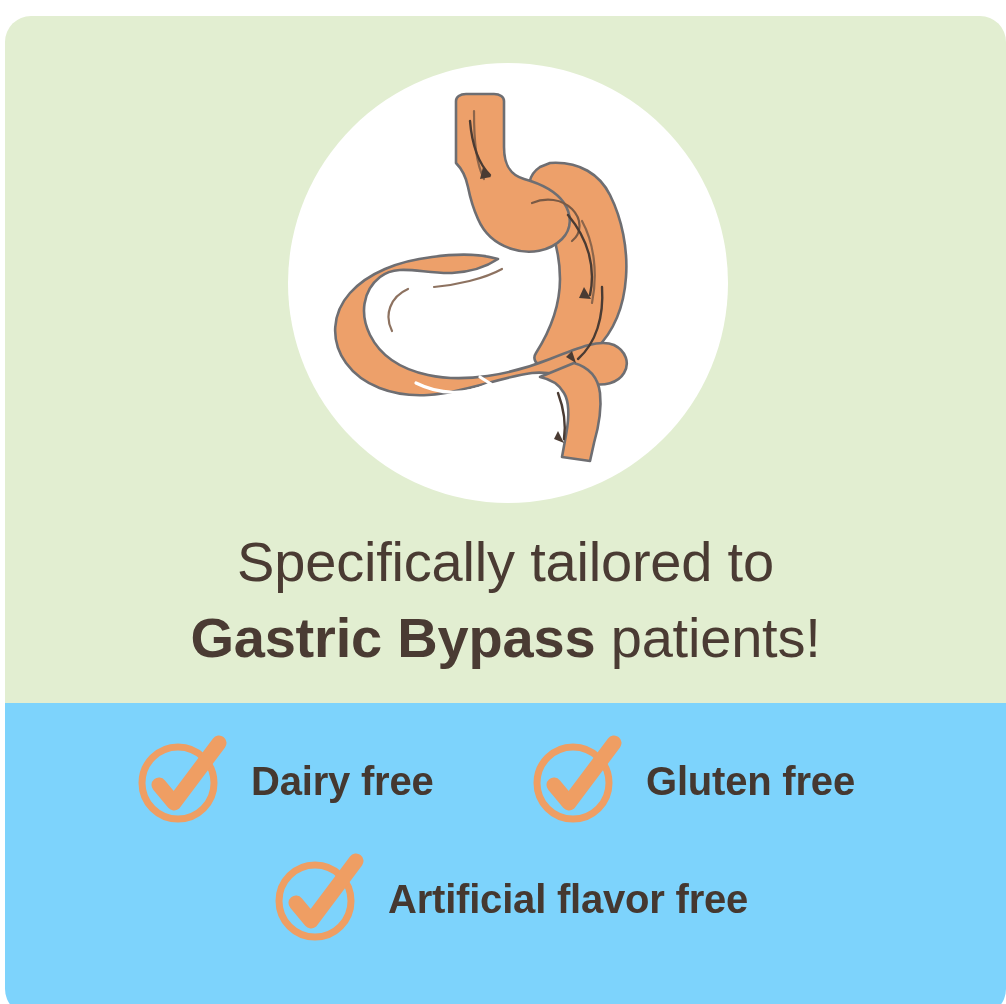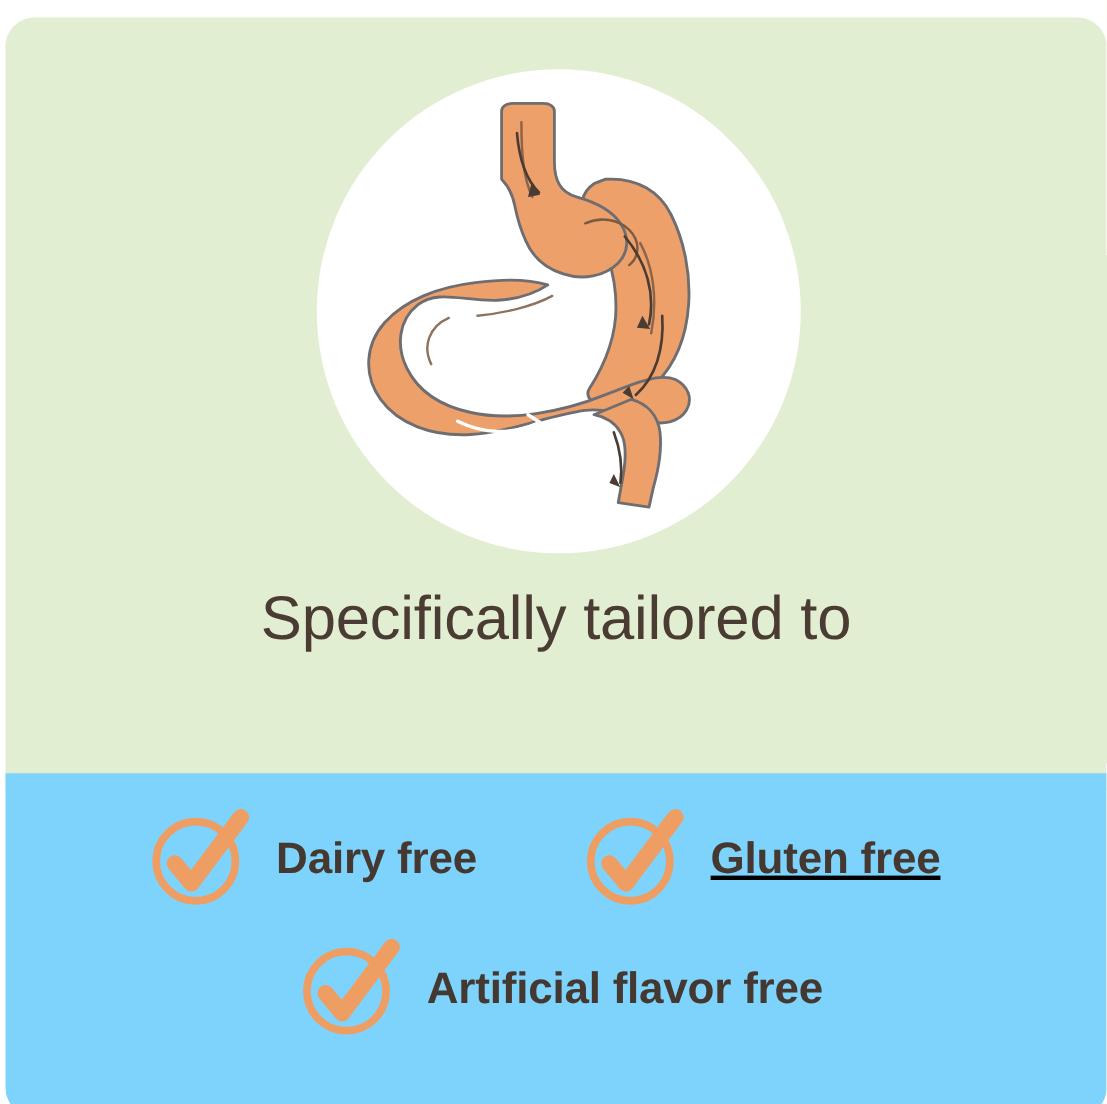--- a/index.html
+++ b/index.html
@@ -100,21 +100,21 @@
     top: 0;
     width: 1001px;
     height: 273px;
   }
   .badge-row {
     position: absolute;
     display: flex;
     align-items: center;
   }
   .badge-row-1 { left: 128px; top: 30px; }
-  .badge-row-2 { left: 523px; top: 30px; text-decoration: underline; }
+  .badge-row-2 { left: 523px; top: 30px; }
   .badge-row-3 { left: 265px; top: 148px; }
 
   .badge {
     display: flex;
     align-items: center;
     gap: 22px;
   }
   .check-icon {
     flex: 0 0 auto;
     width: 96px;
@@ -217,20 +217,21 @@
 
         <g fill="none" stroke="#ffffff" stroke-width="3.2" stroke-linecap="round" stroke-linejoin="round">
           <path d="M128 320 C 152 332 178 332 200 322"></path>
           <path d="M192 314 L 203 321 L 193 329" fill="none"></path>
         </g>
       </svg>
     </div>
 
     <div class="headline">
       <span class="headline-line1">Specifically tailored to</span>
+      <span class="headline-line2"><span class="strong">Gastric Bypass</span><span> patients!</span></span>
     </div>
   </div>
 
   <div class="panel-bottom">
     <div class="badge-rows">
 
       <div class="badge-row badge-row-1 badge">
         <svg class="check-icon" viewBox="0 0 96 96" xmlns="http://www.w3.org/2000/svg">
           <circle cx="45" cy="50" r="36" fill="none" stroke="#ef9e63" stroke-width="7"></circle>
           <path d="M26 52 L 41 70 L 86 10" fill="none" stroke="#ef9e63" stroke-width="15" stroke-linecap="round" stroke-linejoin="round"></path>

